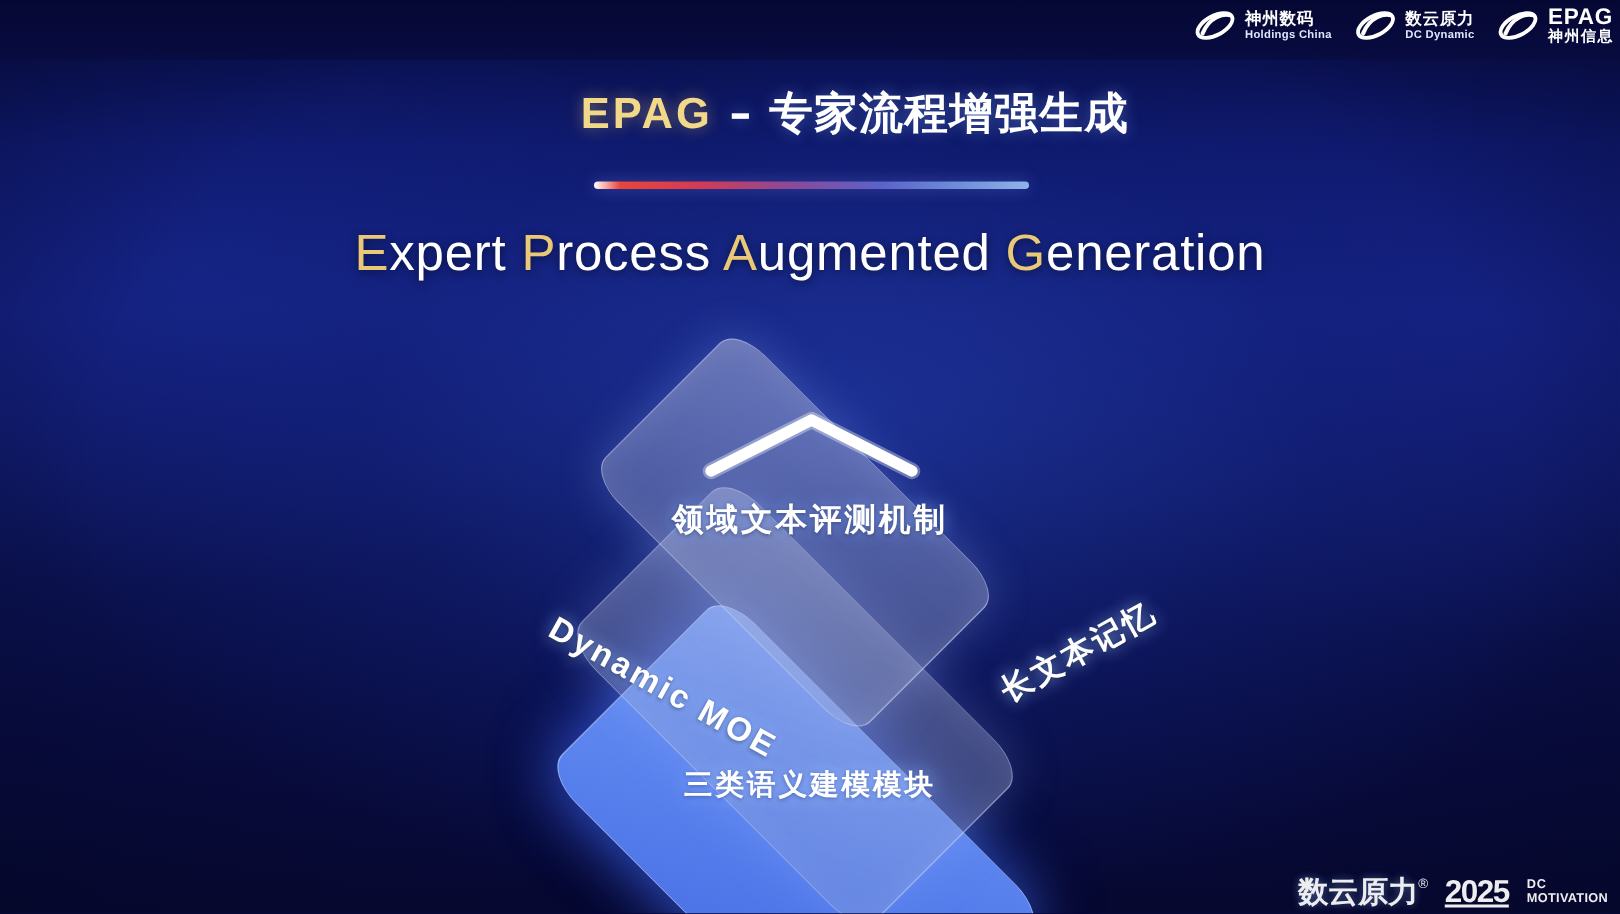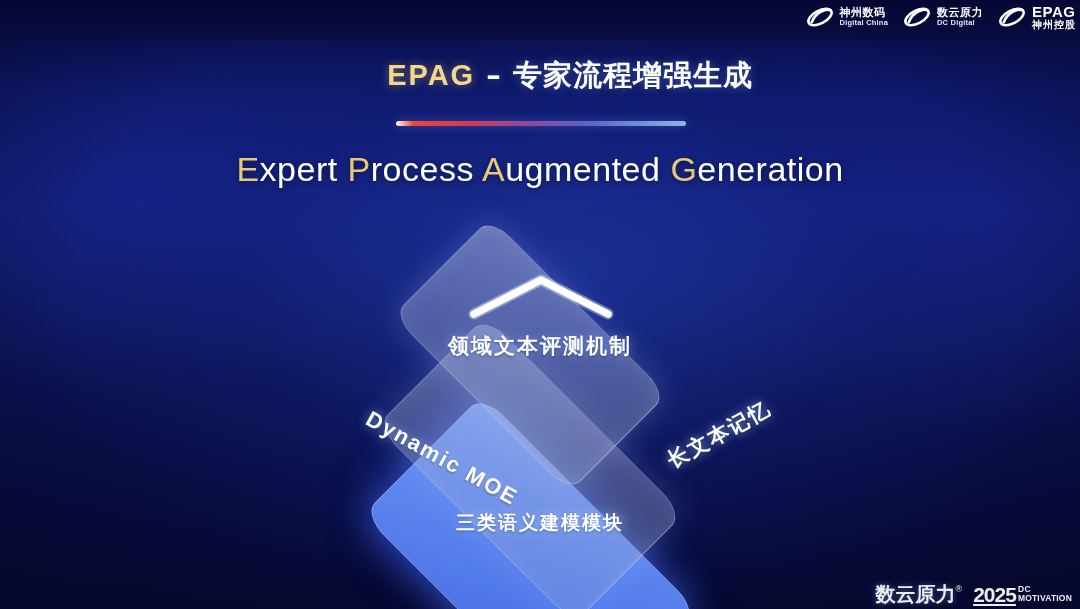--- a/index.html
+++ b/index.html
@@ -27,21 +27,21 @@
   .brand-cn {
     font-size:24px; font-weight:bold; color:#ffffff; letter-spacing:0px;
     line-height:1; font-family:"DejaVu Sans",sans-serif;
     text-shadow:0 0 6px rgba(150,190,255,.5);
   }
   .brand-reg { font-size:9px; color:#fff; vertical-align:super; }
   .brand-yr {
     font-size:25px; font-weight:bold; color:#fff; line-height:1; letter-spacing:-1px;
     font-family:"Liberation Sans",sans-serif; margin-left:11px;text-decoration:underline;
   }
-  .brand-dc { margin-left:2px; margin-top:1px; line-height:1.0; }
+  .brand-dc { margin-left:12px; margin-top:1px; line-height:1.0; }
   .brand-dc .d1 { font-size:10px; font-weight:bold; color:#fff; letter-spacing:.5px; display:block; }
   .brand-dc .d2 { font-size:10px; font-weight:bold; color:#fff; letter-spacing:.2px; display:block; }
 
   .subbrand {
     position:absolute; left:8px; top:47px; font-size:23px; font-weight:bold;
     color:#ffffff; font-family:"DejaVu Sans",sans-serif; letter-spacing:1px;
     text-shadow:0 0 8px rgba(120,170,255,.55);
     z-index:40;
   }
 
@@ -181,43 +181,43 @@
 
   <div class="partners">
 
     <div class="plogo">
       <svg class="swoosh" viewBox="0 0 40 34">
         <ellipse cx="20" cy="17" rx="17" ry="8.5" transform="rotate(-28 20 17)" fill="none" stroke="#ffffff" stroke-width="3.4"></ellipse>
         <path d="M9 24 C15 9, 28 6, 34 8" fill="none" stroke="#ffffff" stroke-width="3.6" stroke-linecap="round"></path>
       </svg>
       <span class="ptxt">
         <span class="pcn">神州数码</span>
-        <span class="pen">Digital China</span>
+        <span class="pen">Holdings China</span>
       </span>
     </div>
 
     <div class="plogo">
       <svg class="swoosh" viewBox="0 0 40 34">
         <ellipse cx="20" cy="17" rx="17" ry="8.5" transform="rotate(-28 20 17)" fill="none" stroke="#ffffff" stroke-width="3.4"></ellipse>
         <path d="M9 24 C15 9, 28 6, 34 8" fill="none" stroke="#ffffff" stroke-width="3.6" stroke-linecap="round"></path>
       </svg>
       <span class="ptxt">
         <span class="pcn">数云原力</span>
-        <span class="pen">DC Digital</span>
+        <span class="pen">DC Dynamic</span>
       </span>
     </div>
 
     <div class="plogo dcits">
       <svg class="swoosh" viewBox="0 0 40 34">
         <ellipse cx="20" cy="17" rx="17" ry="8.5" transform="rotate(-28 20 17)" fill="none" stroke="#ffffff" stroke-width="3.4"></ellipse>
         <path d="M9 24 C15 9, 28 6, 34 8" fill="none" stroke="#ffffff" stroke-width="3.6" stroke-linecap="round"></path>
       </svg>
       <span class="ptxt">
         <span class="pcn-big">EPAG</span>
-        <span class="pcn-sm">神州控股</span>
+        <span class="pcn-sm">神州信息</span>
       </span>
     </div>
 
   </div>
 
   <div class="title-main">
     <span class="gold">EPAG</span><span class="wht"> – </span><span class="wht">专家流程增强生成</span>
   </div>
 
   <div class="divider"></div>

